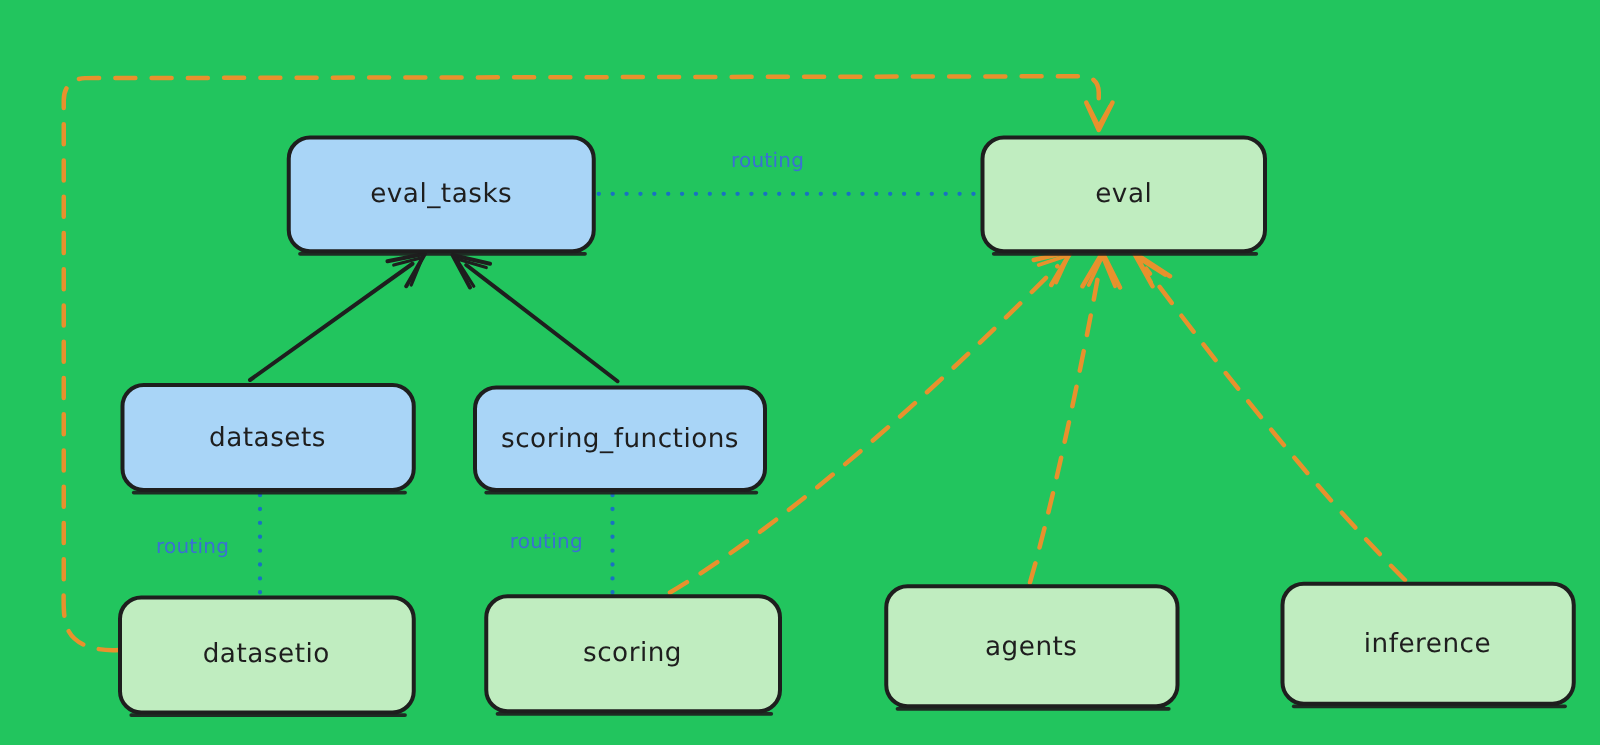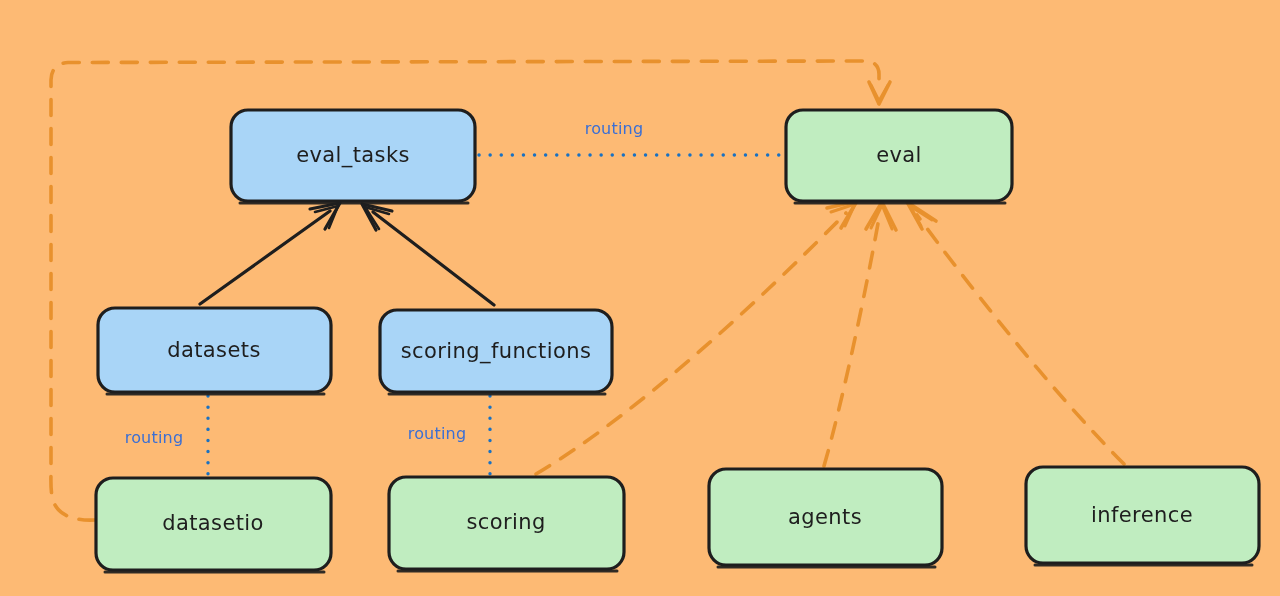--- a/index.html
+++ b/index.html
@@ -4,21 +4,21 @@
 <style>
   html, body {
     margin: 0;
     padding: 0;
     background: #ffffff;
   }
   #canvas-wrap {
     position: relative;
     width: 1280px;
     height: 596px;
-    background: #fdba74;
+    background: #22c55e;
     overflow: hidden;
     font-family: "DejaVu Sans", sans-serif;
   }
   svg#diagram {
     display: block;
     width: 1280px;
     height: 596px;
   }
   .node-rect {
     stroke: #1e1e1e;

